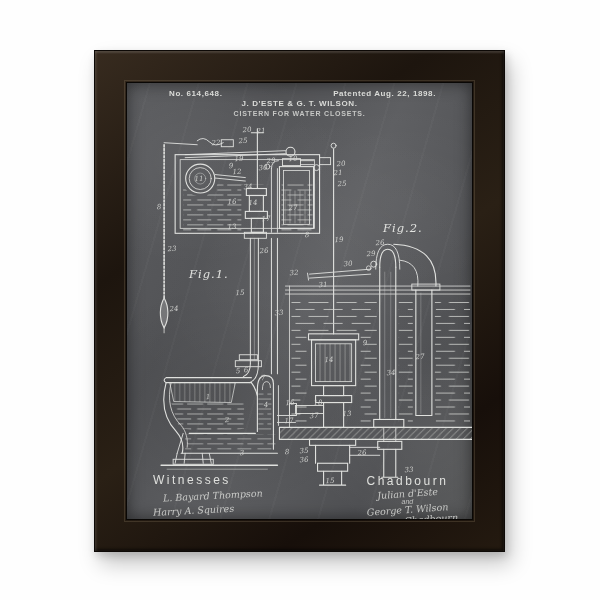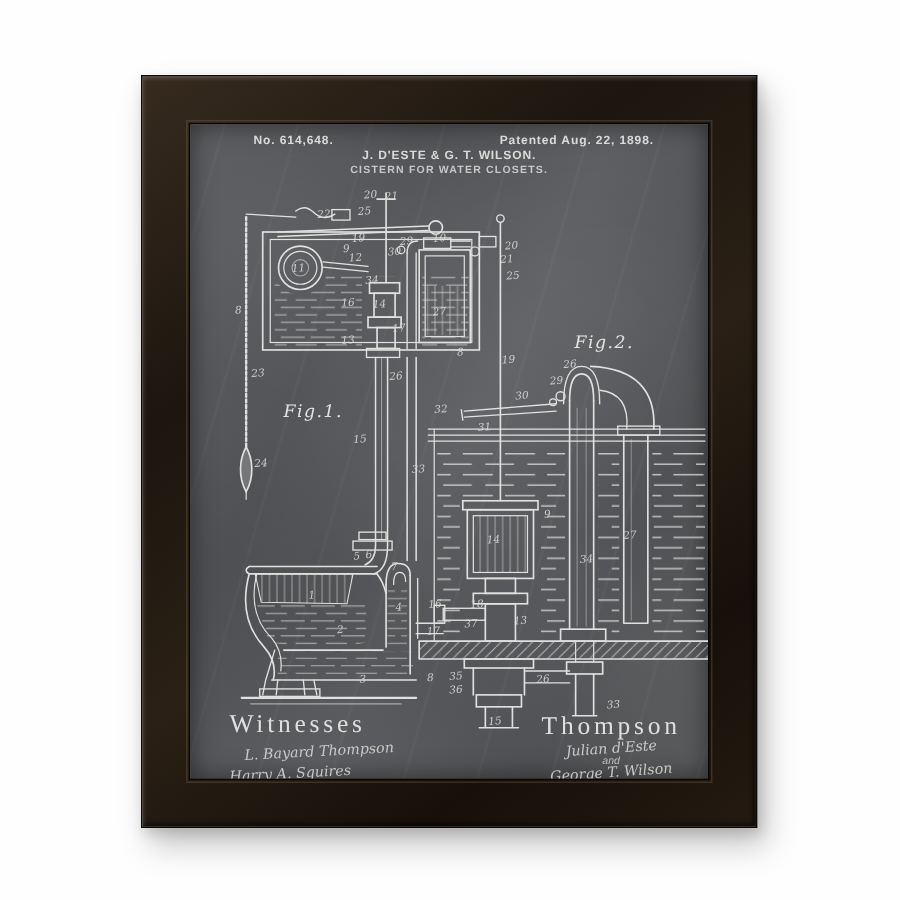--- a/index.html
+++ b/index.html
@@ -46,21 +46,21 @@
   .txt{position:absolute;color:#dadbd8;white-space:nowrap;text-align:center;}
   .hdr{font-family:"Liberation Sans",sans-serif;font-weight:bold;font-size:8px;letter-spacing:.6px;}
   .pat-no{left:42px;top:6px;}
   .pat-date{right:36px;top:6px;}
   .pat-name{left:0;right:0;top:16px;text-align:center;font-size:8px;}
   .pat-title{left:0;right:0;top:26.5px;text-align:center;font-weight:bold;font-size:7px;letter-spacing:.8px;opacity:.85;}
   .figlab{font-family:"DejaVu Serif",serif;font-style:italic;font-size:11.5px;letter-spacing:1px;color:#e2e3e0;}
   .fig1{left:62px;top:184px;}
   .fig2{left:236px;top:138px;margin-left:20px;}
   .sigblock{position:absolute;color:#d8d9d6;}
-  .sighead{font-family:Liberation Serif, serif;font-size:17px;letter-spacing:2.5px;color:#dfe0dd;}
+  .sighead{font-family:Liberation Sans, sans-serif;font-size:12px;letter-spacing:2.5px;color:#dfe0dd;}
   .sig{font-family:"DejaVu Serif",serif;font-style:italic;font-size:9.5px;opacity:.88;white-space:nowrap;}
   .witnesses{left:26px;top:390px;}
   .witnesses .sig{transform:rotate(-3deg);margin-top:3px;}
   .witnesses .s1{margin-left:10px;}
   .inventors{right:14px;top:391px;text-align:center;}
   .inventors .sig{transform:rotate(-4deg);}
   .inventors .and{font-size:7px;font-style:italic;opacity:.8;margin:-1px 0 -1px 0;}
   
   .labels-layer{position:absolute;inset:0;pointer-events:none;}
   .plabel{
@@ -245,21 +245,21 @@
       <div class="txt figlab fig1">Fig.1.</div>
       <div class="txt figlab fig2">Fig.2.</div>
 
       <div class="sigblock witnesses">
         <div class="sighead">Witnesses</div>
         <div class="sig s1">L. Bayard Thompson</div>
         <div class="sig">Harry A. Squires</div>
       </div>
 
       <div class="sigblock inventors">
-        <div class="sighead">Thompson</div>
+        <div class="sighead">Chadbourn</div>
         <div class="sig">Julian d'Este</div>
         <div class="and">and</div>
         <div class="sig">George T. Wilson</div>
         <div class="sig">by Henry Chadbourn</div>
 
       </div>
 
       <div id="part-labels" class="labels-layer">
           <span class="plabel" style="left: 120px; top: 47px;">20</span>
           <span class="plabel" style="left: 134px; top: 48px;">21</span>

